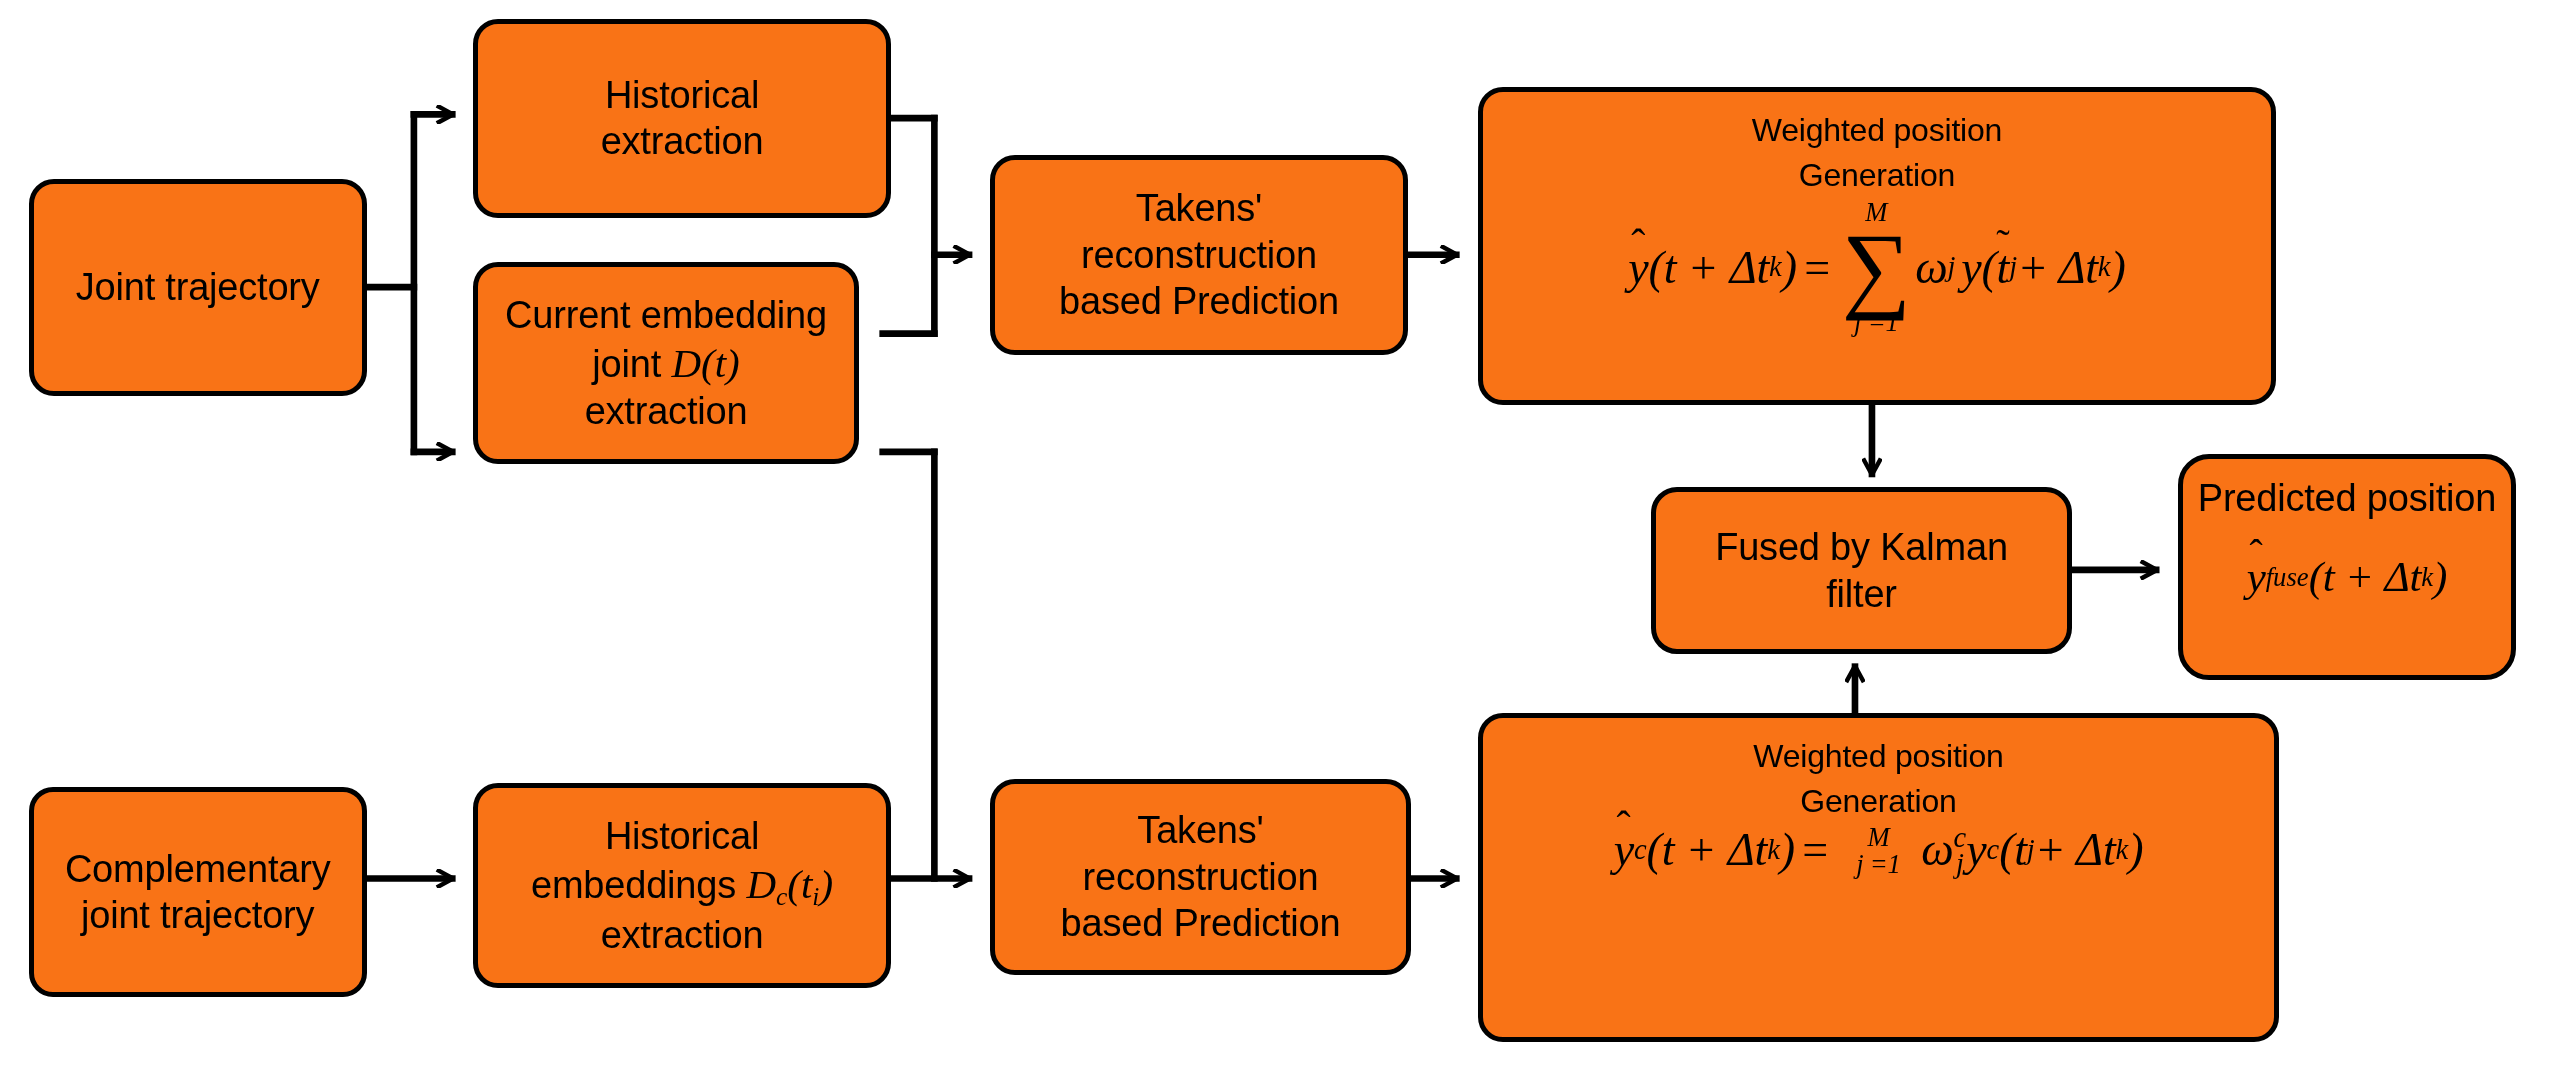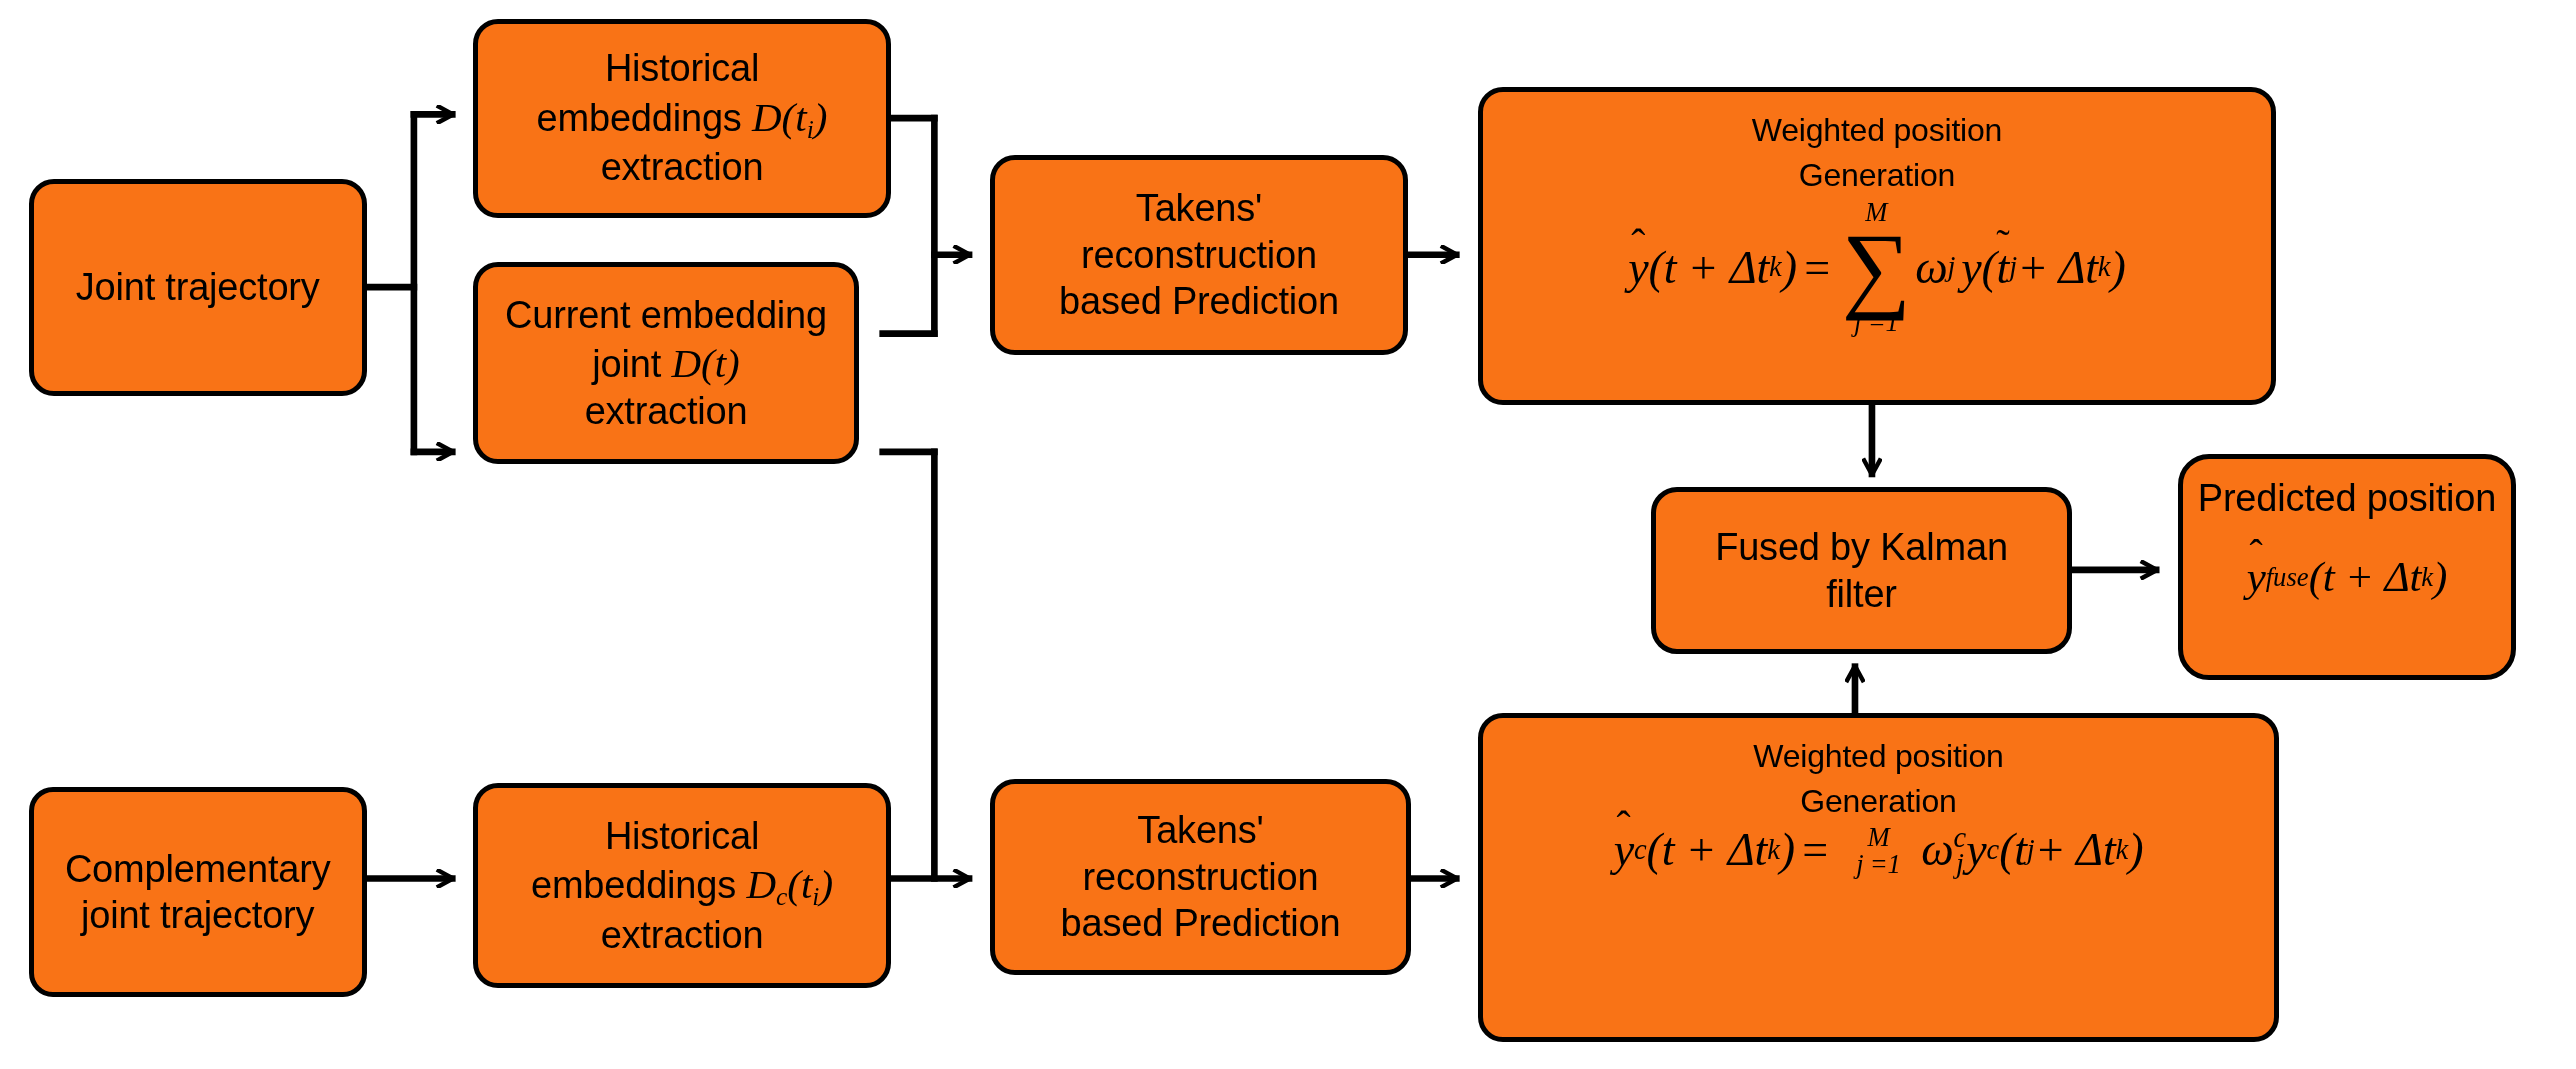--- a/index.html
+++ b/index.html
@@ -177,23 +177,20 @@
 
     </g>
   </svg>
 
   <div class="node" style="left:20.7px; top:179px; width:338px; height:217px;">
     <span class="line t-plain">Joint trajectory</span>
   </div>
 
   <div class="node" style="left:465px; top:18.5px; width:418px; height:199px;">
     <span class="line t-plain">Historical</span>
-    <span class="line t-plain">
-      <span>embeddings </span><span class="math"><span>D(t</span><sub class="mi">i</sub><span>)</span></span>
-    </span>
     <span class="line t-plain">extraction</span>
   </div>
 
   <div class="node" style="left:465px; top:262px; width:386px; height:202px;">
     <span class="line t-plain">Current embedding</span>
     <span class="line t-plain">
       <span>joint </span><span class="math">D(t)</span>
     </span>
     <span class="line t-plain">extraction</span>
   </div>

